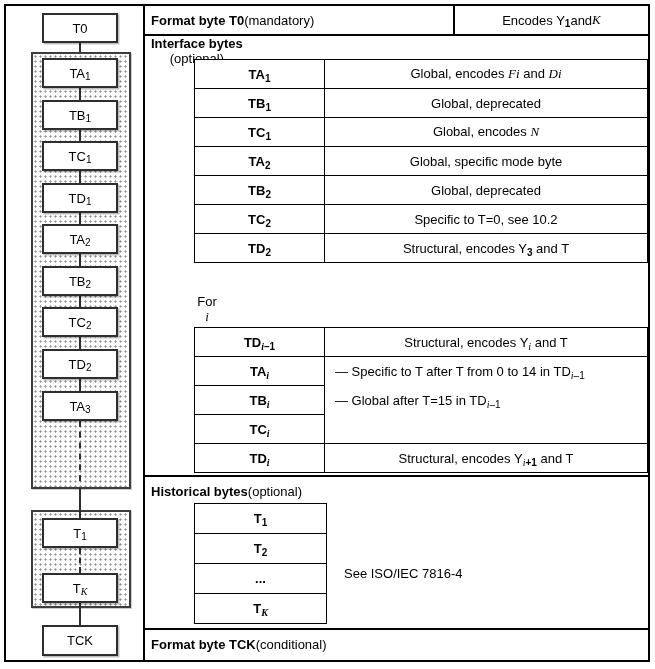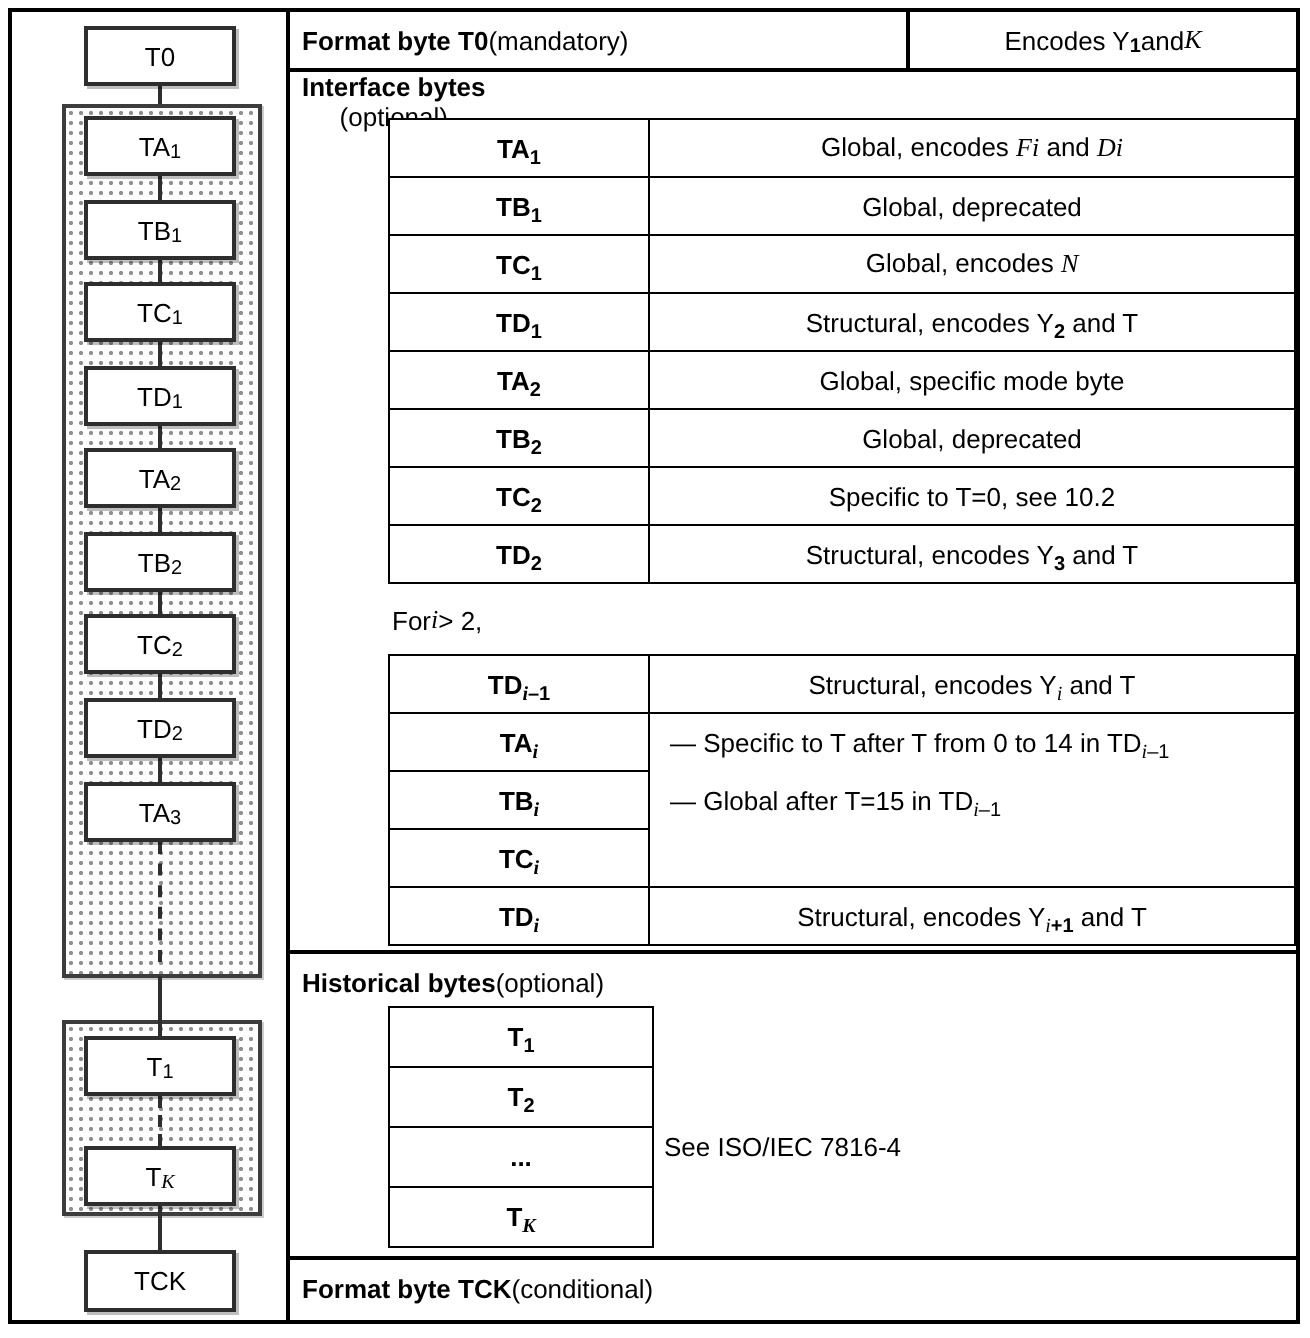--- a/index.html
+++ b/index.html
@@ -143,43 +143,39 @@
           </tr>
       <tr>
             <td class="lab"><span class="bb">TB</span><span class="bb ss">1</span></td>
             <td><span>Global, deprecated</span></td>
           </tr>
       <tr>
             <td class="lab"><span class="bb">TC</span><span class="bb ss">1</span></td>
             <td><span>Global, encodes </span><span class="vv">N</span></td>
           </tr>
       <tr>
-            <td class="lab"><span class="bb">TD</span><span class="bb ss">1</span></td>
-            <td><span>Structural, encodes Y</span><span class="bb ss">2</span><span> and T</span></td>
-          </tr>
-      <tr>
             <td class="lab"><span class="bb">TA</span><span class="bb ss">2</span></td>
             <td><span>Global, specific mode byte</span></td>
           </tr>
       <tr>
             <td class="lab"><span class="bb">TB</span><span class="bb ss">2</span></td>
             <td><span>Global, deprecated</span></td>
           </tr>
       <tr>
             <td class="lab"><span class="bb">TC</span><span class="bb ss">2</span></td>
             <td><span>Specific to T=0, see 10.2</span></td>
           </tr>
       <tr>
             <td class="lab"><span class="bb">TD</span><span class="bb ss">2</span></td>
             <td><span>Structural, encodes Y</span><span class="bb ss">3</span><span> and T</span></td>
           </tr>
     </tbody>
       </table>
 
-    <div class="txt" style="left:196px;top:294px;height:32px;">
+    <div class="txt" style="left:196px;top:294px;height:32px;flex-direction:column;">
         <span>For </span>
         <span class="vv">i</span>
         <span> &gt; 2,</span>
       </div>
 
     <table class="grid" id="table2" style="left:194px;top:327px;width:454px;">
       <colgroup>
           <col style="width:130px;">
           <col>
         </colgroup>
@@ -228,21 +224,21 @@
           </tr>
       <tr>
             <td class="lab"><span class="bb">...</span></td>
           </tr>
       <tr>
             <td class="lab"><span class="bb">T</span><span class="vv ss">K</span></td>
           </tr>
     </tbody>
       </table>
 
-    <div class="txt" style="left:332px;top:558px;height:31px;">See ISO/IEC 7816-4</div>
+    <div class="txt" style="left:344px;top:558px;height:31px;">See ISO/IEC 7816-4</div>
 
     <div class="hline" style="left:145px;top:628px;width:503px;"></div>
 
     <div class="txt" style="left:151px;top:630px;height:28px;">
       <span class="bb">Format byte TCK</span>
         <span> (conditional)</span>
     </div>
   </div>
 
   <div class="vsplit"></div>

